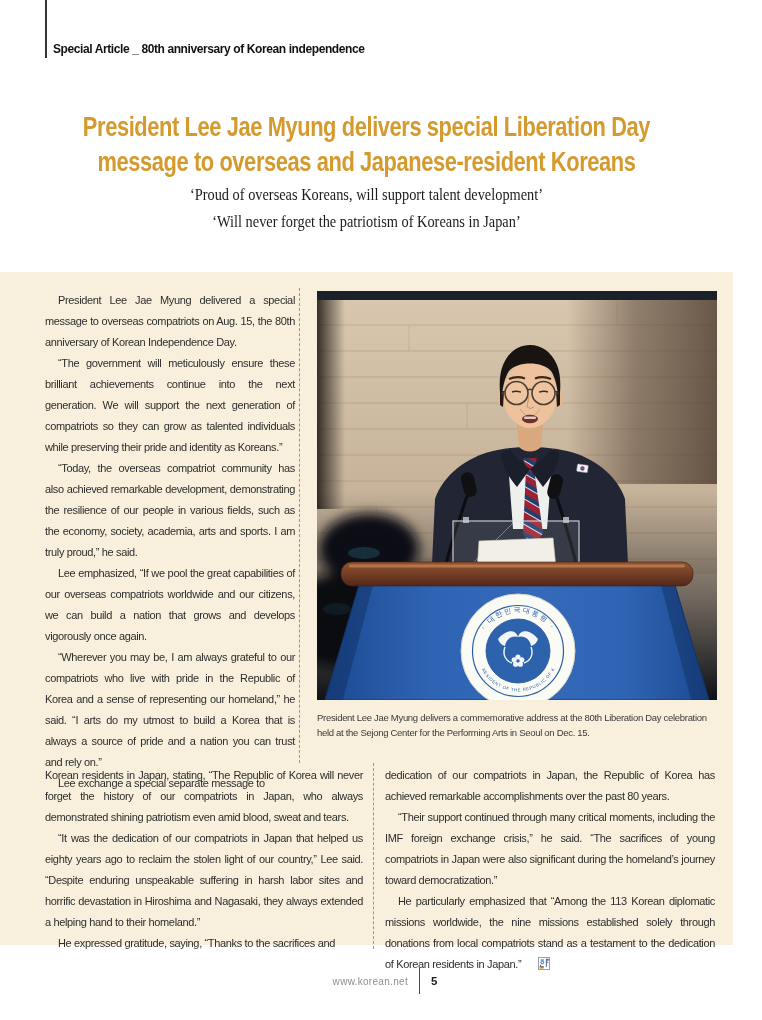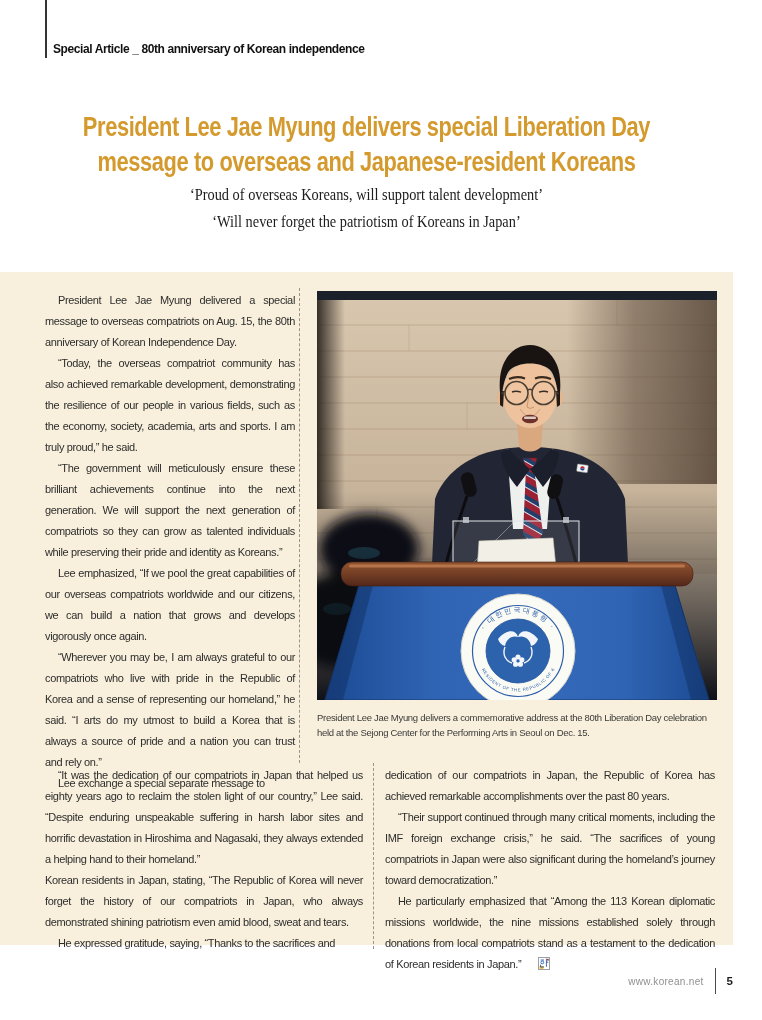--- a/index.html
+++ b/index.html
@@ -38,21 +38,21 @@
          background:#c9b69e;}
   .photo svg{display:block;}
   .caption{position:absolute;left:317px;top:711px;width:402px;font-size:9.5px;
            line-height:14.5px;color:#3a3a3a;letter-spacing:-0.3px;text-align:left;}
 
   
   .endmark{display:inline-block;width:12px;height:13px;margin-left:4px;vertical-align:-2px;}
 
   
   .footer{position:absolute;left:0;right:0;top:966px;height:30px;display:flex;
-          align-items:center;justify-content:flex-end;gap:11px;margin-left:37px;}
+          align-items:center;justify-content:center;gap:11px;margin-left:37px;}
   .footer .site{font-size:10px;color:#8f8f8f;letter-spacing:0.3px;}
   .footer .fdiv{width:1px;height:26px;background:#4a4a4a;}
   .footer .pnum{font-size:11.5px;font-weight:bold;color:#1d1d1d;}
 </style>
 </head>
 <body>
 
 <div id="page">
 
   <div class="kicker-bar"></div>
@@ -64,22 +64,22 @@
   </div>
   <div class="subtitle">
     <div>‘Proud of overseas Koreans, will support talent development’</div>
     <div>‘Will never forget the patriotism of Koreans in Japan’</div>
   </div>
 
   <div class="panel"></div>
 
   <div class="col-top-left">
     <p class="body-p indent">President Lee Jae Myung delivered a special message to overseas compatriots on Aug. 15, the 80th anniversary of Korean Independence Day.</p>
+    <p class="body-p indent">“The government will meticulously ensure these brilliant achievements continue into the next generation. We will support the next generation of compatriots so they can grow as talented individuals while preserving their pride and identity as Koreans.”</p>
     <p class="body-p indent">“Today, the overseas compatriot community has also achieved remarkable development, demonstrating the resilience of our people in various fields, such as the economy, society, academia, arts and sports. I am truly proud,” he said.</p>
-    <p class="body-p indent">“The government will meticulously ensure these brilliant achievements continue into the next generation. We will support the next generation of compatriots so they can grow as talented individuals while preserving their pride and identity as Koreans.”</p>
     <p class="body-p indent">Lee emphasized, “If we pool the great capabilities of our overseas compatriots worldwide and our citizens, we can build a nation that grows and develops vigorously once again.</p>
     <p class="body-p indent">“Wherever you may be, I am always grateful to our compatriots who live with pride in the Republic of Korea and a sense of representing our homeland,” he said. “I arts do my utmost to build a Korea that is always a source of pride and a nation you can trust and rely on.”</p>
     <p class="body-p indent">Lee exchange a special separate message to</p>
   </div>
 
   <div class="vdash vdash1"></div>
 
   <div class="photo">
     <svg width="400" height="409" viewBox="0 0 400 409" xmlns="http://www.w3.org/2000/svg">
       <defs>
@@ -251,22 +251,22 @@
             <circle cx="0" cy="10" r="1.3" fill="#2d63ad"></circle>
           </g>
         </g>
       </g>
     </svg>
   </div>
 
   <div class="caption">President Lee Jae Myung delivers a commemorative address at the 80th Liberation Day celebration held at the Sejong Center for the Performing Arts in Seoul on Dec. 15.</div>
 
   <div class="col-bot-left">
+    <p class="body-p">Korean residents in Japan, stating, “The Republic of Korea will never forget the history of our compatriots in Japan, who always demonstrated shining patriotism even amid blood, sweat and tears.</p>
     <p class="body-p indent">“It was the dedication of our compatriots in Japan that helped us eighty years ago to reclaim the stolen light of our country,” Lee said. “Despite enduring unspeakable suffering in harsh labor sites and horrific devastation in Hiroshima and Nagasaki, they always extended a helping hand to their homeland.”</p>
-    <p class="body-p">Korean residents in Japan, stating, “The Republic of Korea will never forget the history of our compatriots in Japan, who always demonstrated shining patriotism even amid blood, sweat and tears.</p>
     <p class="body-p indent">He expressed gratitude, saying, “Thanks to the sacrifices and</p>
   </div>
 
   <div class="vdash vdash2"></div>
 
   <div class="col-bot-right">
     <p class="body-p">dedication of our compatriots in Japan, the Republic of Korea has achieved remarkable accomplishments over the past 80 years.</p>
     <p class="body-p indent">“Their support continued through many critical moments, including the IMF foreign exchange crisis,” he said. “The sacrifices of young compatriots in Japan were also significant during the homeland’s journey toward democratization.”</p>
     <p class="body-p indent"><span>He particularly emphasized that “Among the 113 Korean diplomatic missions worldwide, the nine missions established solely through donations from local compatriots stand as a testament to the dedication of Korean residents in Japan.”</span><span class="endmark"><svg width="12" height="13" viewBox="0 0 12 13" xmlns="http://www.w3.org/2000/svg">
             <rect x="0.5" y="0.5" width="11" height="12" fill="#ffffff" stroke="#9aa0a8" stroke-width="1"></rect>

